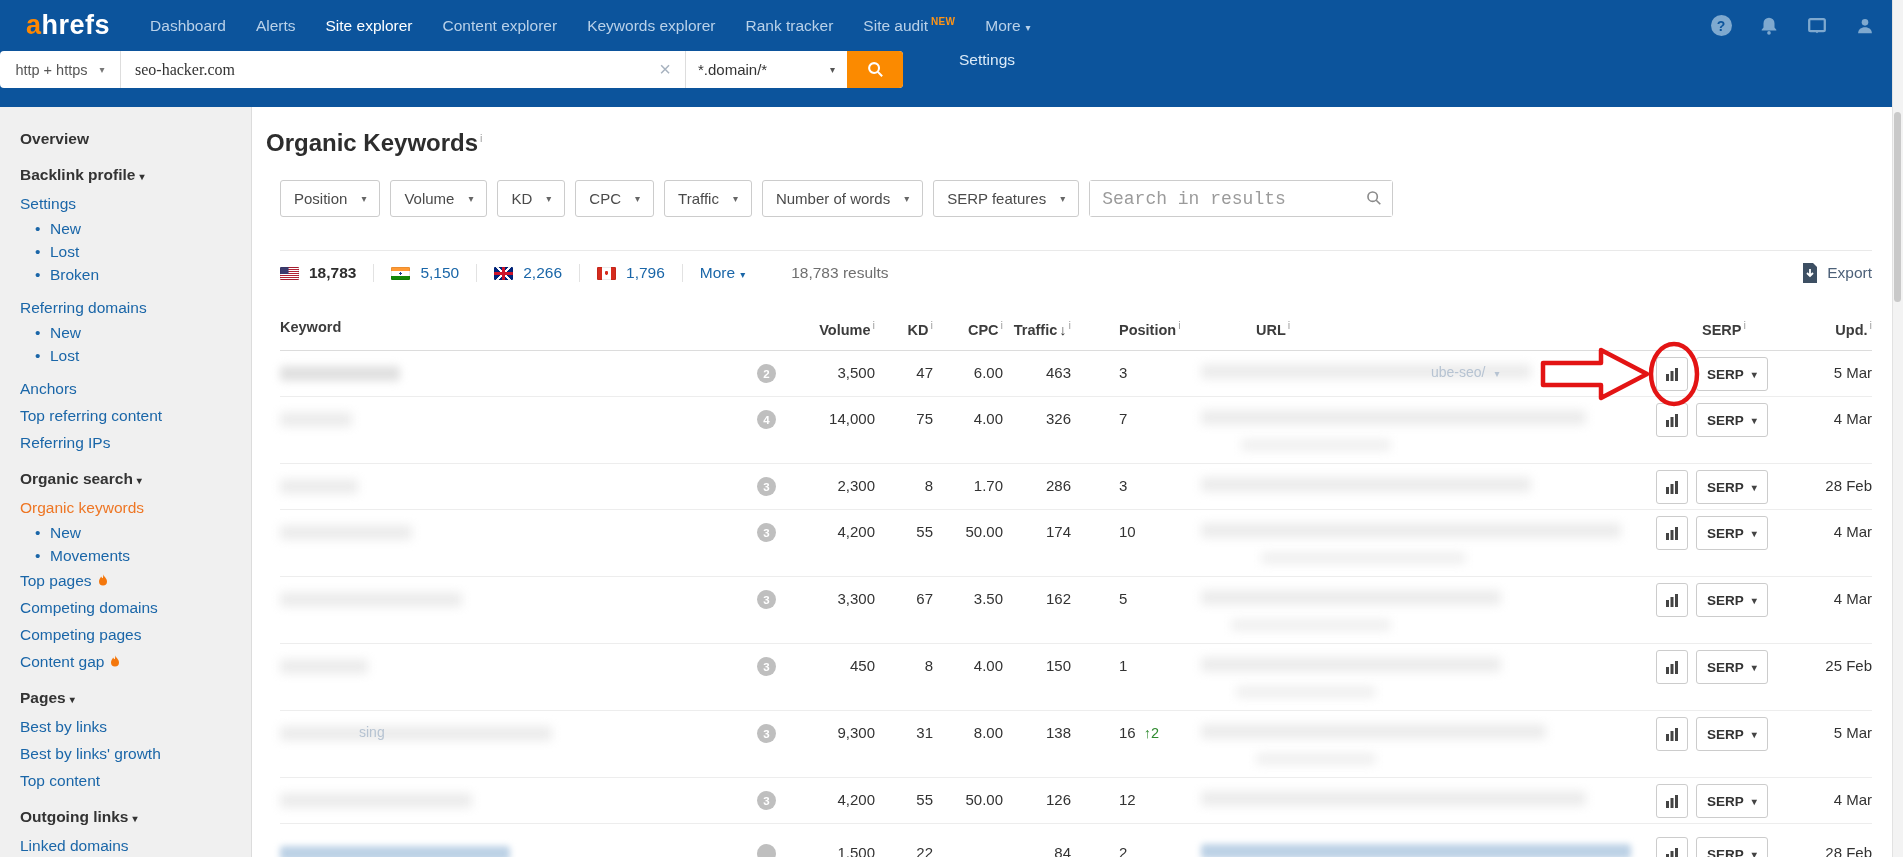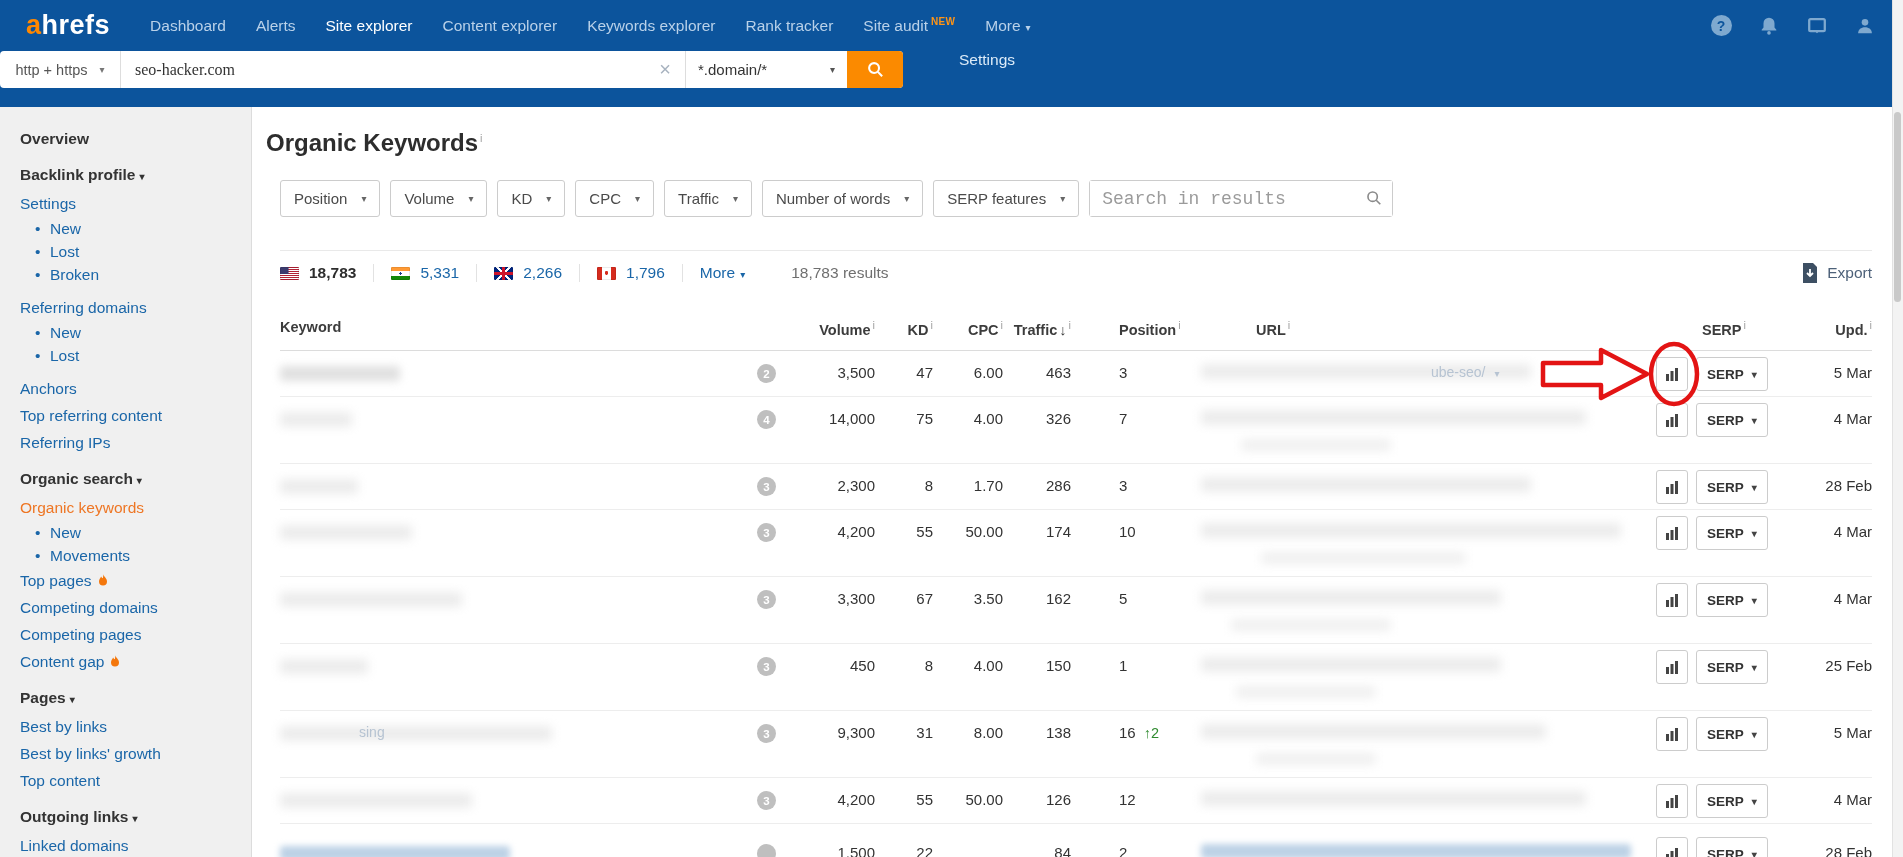--- a/index.html
+++ b/index.html
@@ -248,21 +248,21 @@
     </div>
 
     <div class="flagsband">
       <span class="country">
           <span class="flag flag-us"></span>
           <span class="cval selected">18,783</span>
         </span>
       <span class="sep"></span>
       <span class="country">
           <span class="flag flag-in"></span>
-          <span class="cval">5,331</span>
+          <span class="cval">5,150</span>
         </span>
       <span class="sep"></span>
       <span class="country">
           <span class="flag flag-gb"></span>
           <span class="cval">2,266</span>
         </span>
       <span class="sep"></span>
       <span class="country">
           <span class="flag flag-ca"></span>
           <span class="cval">1,796</span>

